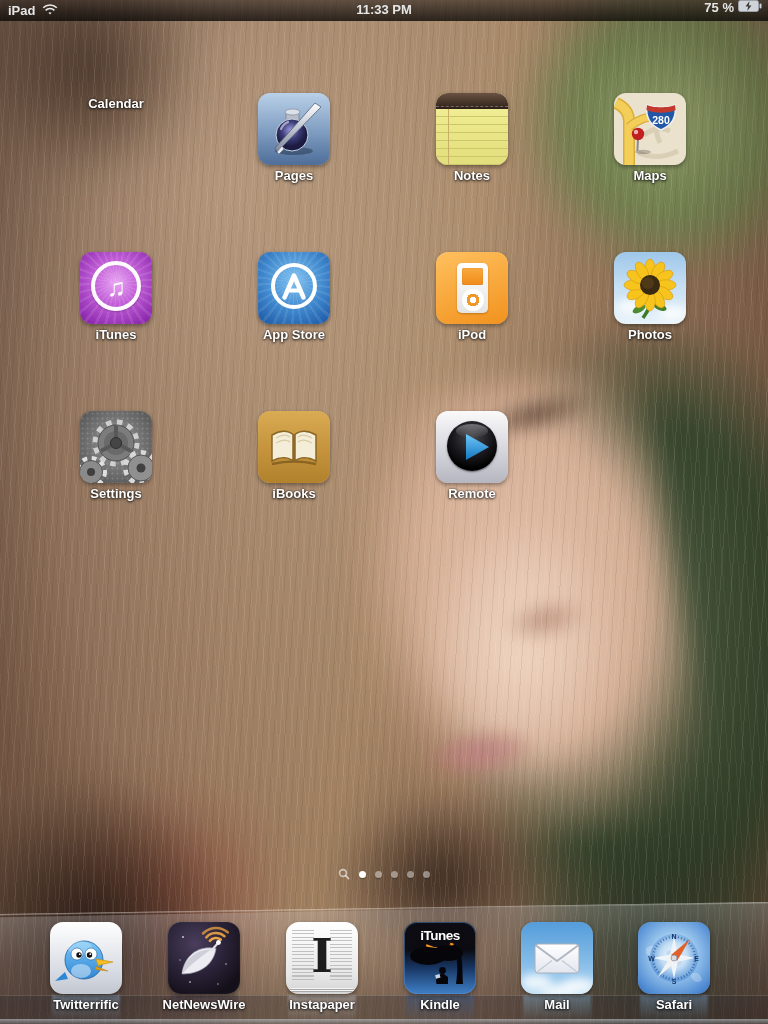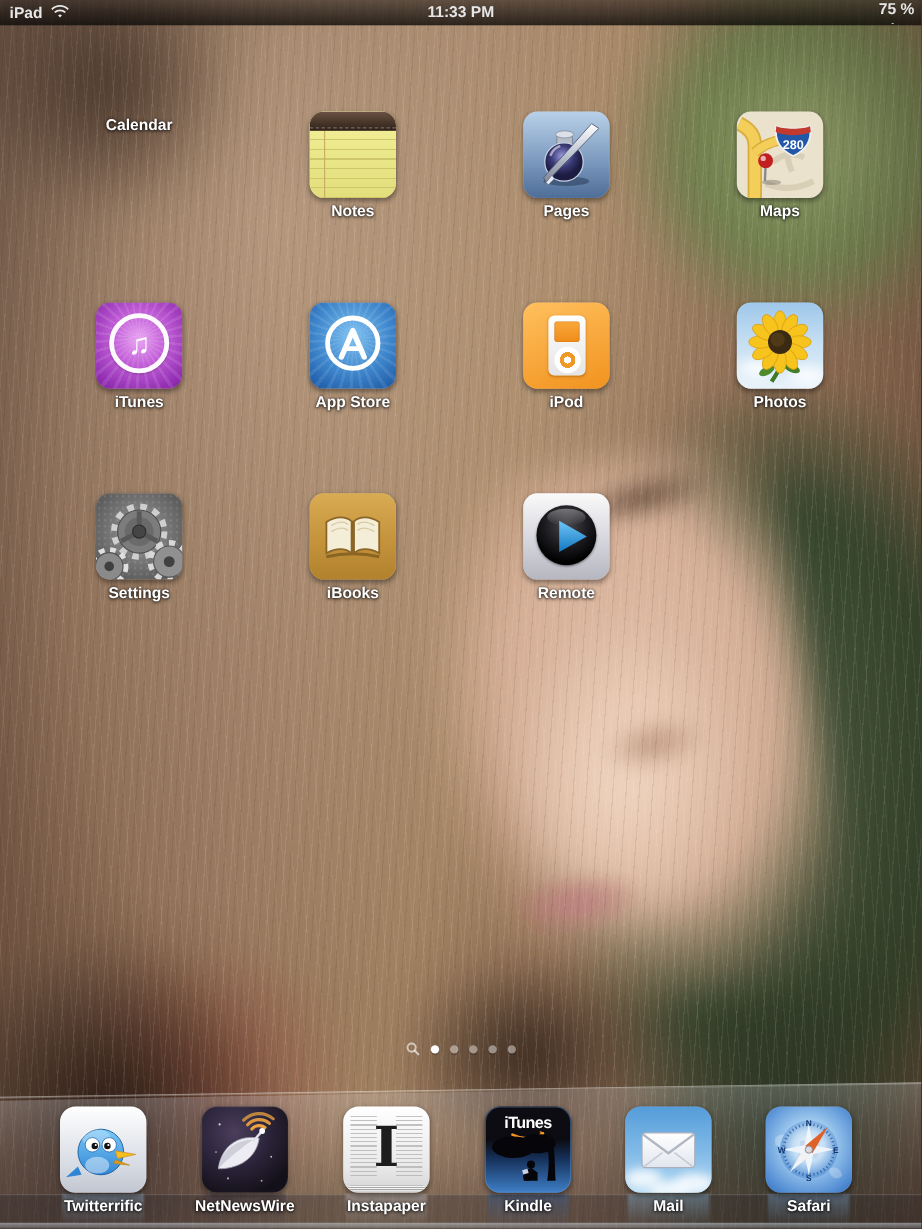--- a/index.html
+++ b/index.html
@@ -31,21 +31,21 @@
   .tex-b { inset:0; background:repeating-linear-gradient(86deg, rgba(255,250,240,.06) 0 1px, transparent 1px 8px); }
   .bg-vig { inset:0; background:radial-gradient(ellipse at 50% 45%, transparent 60%, rgba(25,15,10,.28) 100%); }
 
   
   .statusbar { left:0; top:0; width:768px; height:20px; z-index:30;
     background:linear-gradient(rgba(52,42,36,.62), rgba(12,9,7,.78));
     border-bottom:1px solid rgba(0,0,0,.55);
     color:#e6e6e6; font-size:13px; font-weight:bold; }
   .sb-left { position:absolute; left:8px; top:0; height:20px; display:flex; align-items:center; gap:7px; }
   .sb-time { position:absolute; left:0; right:0; top:0; height:20px; text-align:center; line-height:20px; }
-  .sb-right { position:absolute; right:6px; top:0; height:20px; display:flex; align-items:flex-start; gap:4px;flex-direction:column; }
+  .sb-right { position:absolute; right:6px; top:0; height:20px; display:flex; align-items:flex-start; gap:4px; }
 
   
   .apps { position:absolute; left:27px; top:93px; width:712px; display:grid;
     grid-template-columns:repeat(4,178px); grid-auto-rows:159px; justify-items:center; z-index:10; }
   .app { width:178px; display:flex; flex-direction:column; align-items:center; cursor:pointer; }
   .label { margin-top:4px; font-size:13px; font-weight:bold; color:#fff; text-align:center;
     text-shadow:0 1px 3px rgba(0,0,0,.9), 0 0 2px rgba(0,0,0,.6); line-height:14px; }
   .ic { position:relative; width:72px; height:72px; border-radius:12px; overflow:hidden;
     box-shadow:0 2px 4px rgba(0,0,0,.38), inset 0 0 1px rgba(255,255,255,.25); }
   .ic svg { position:absolute; left:0; top:0; }
@@ -226,29 +226,20 @@
   </div>
 
   <div class="apps">
 
     <div class="app">
       <div class="label">Calendar</div>
     </div>
 
 
     <div class="app">
-      <div class="ic ic-notes">
-        <div class="nt-paper"></div>
-        <div class="nt-margin"></div>
-        <div class="nt-band"></div>
-      </div>
-      <div class="label">Notes</div>
-    </div>
-
-    <div class="app">
       <div class="ic ic-pages">
         <svg width="72" height="72" viewBox="0 0 72 72">
           <defs>
             <radialGradient id="pg-ink" cx="45%" cy="35%">
                 <stop offset="0%" stop-color="#9a9ae0"></stop>
                 <stop offset="55%" stop-color="#3c3c78"></stop>
                 <stop offset="100%" stop-color="#1c1c42"></stop>
               </radialGradient>
             <linearGradient id="pg-pen" x1="0" y1="0" x2="0" y2="1">
                 <stop offset="0%" stop-color="#fdfdfd"></stop>
@@ -259,20 +250,29 @@
           <ellipse cx="36" cy="58" rx="19" ry="4" fill="rgba(10,20,40,.35)"></ellipse>
           <rect x="28" y="19" width="13" height="9" fill="#b8bec8" stroke="#7c8494" stroke-width="0.8"></rect>
           <ellipse cx="34.5" cy="19" rx="7.5" ry="3" fill="#dce0e8" stroke="#8c94a4" stroke-width="0.8"></ellipse>
           <circle cx="34" cy="42" r="16" fill="url(#pg-ink)" stroke="#c8d4e4" stroke-width="1"></circle>
           <path d="M23,36 a13,13 0 0 1 7,-7" stroke="rgba(255,255,255,.55)" stroke-width="2.2" fill="none" stroke-linecap="round"></path>
           <polygon points="57,10 63,14 26,52 19,59 17,55" fill="url(#pg-pen)" stroke="#55607a" stroke-width="0.8"></polygon>
           <polygon points="19,59 24,53 26,56 21,61" fill="#e8ecf2" stroke="#6a7488" stroke-width="0.6"></polygon>
         </svg>
       </div>
       <div class="label">Pages</div>
+    </div>
+
+    <div class="app">
+      <div class="ic ic-notes">
+        <div class="nt-paper"></div>
+        <div class="nt-margin"></div>
+        <div class="nt-band"></div>
+      </div>
+      <div class="label">Notes</div>
     </div>
 
     <div class="app">
       <div class="ic ic-maps">
         <svg width="72" height="72" viewBox="0 0 72 72">
           <path d="M30,42 q12,-10 26,-4 M24,60 q20,8 40,-2 M46,16 q-8,16 0,34" stroke="#d9cfb6" stroke-width="5" fill="none"></path>
           <path d="M15,72 L15,28 Q15,16 2,10" stroke="#d9ad3c" stroke-width="12" fill="none"></path>
           <path d="M15,72 L15,28 Q15,16 2,10" stroke="#f3cf5a" stroke-width="9" fill="none"></path>
           <path d="M15,34 Q26,24 46,22" stroke="#d9ad3c" stroke-width="9" fill="none"></path>
           <path d="M15,34 Q26,24 46,22" stroke="#f3cf5a" stroke-width="6.5" fill="none"></path>

